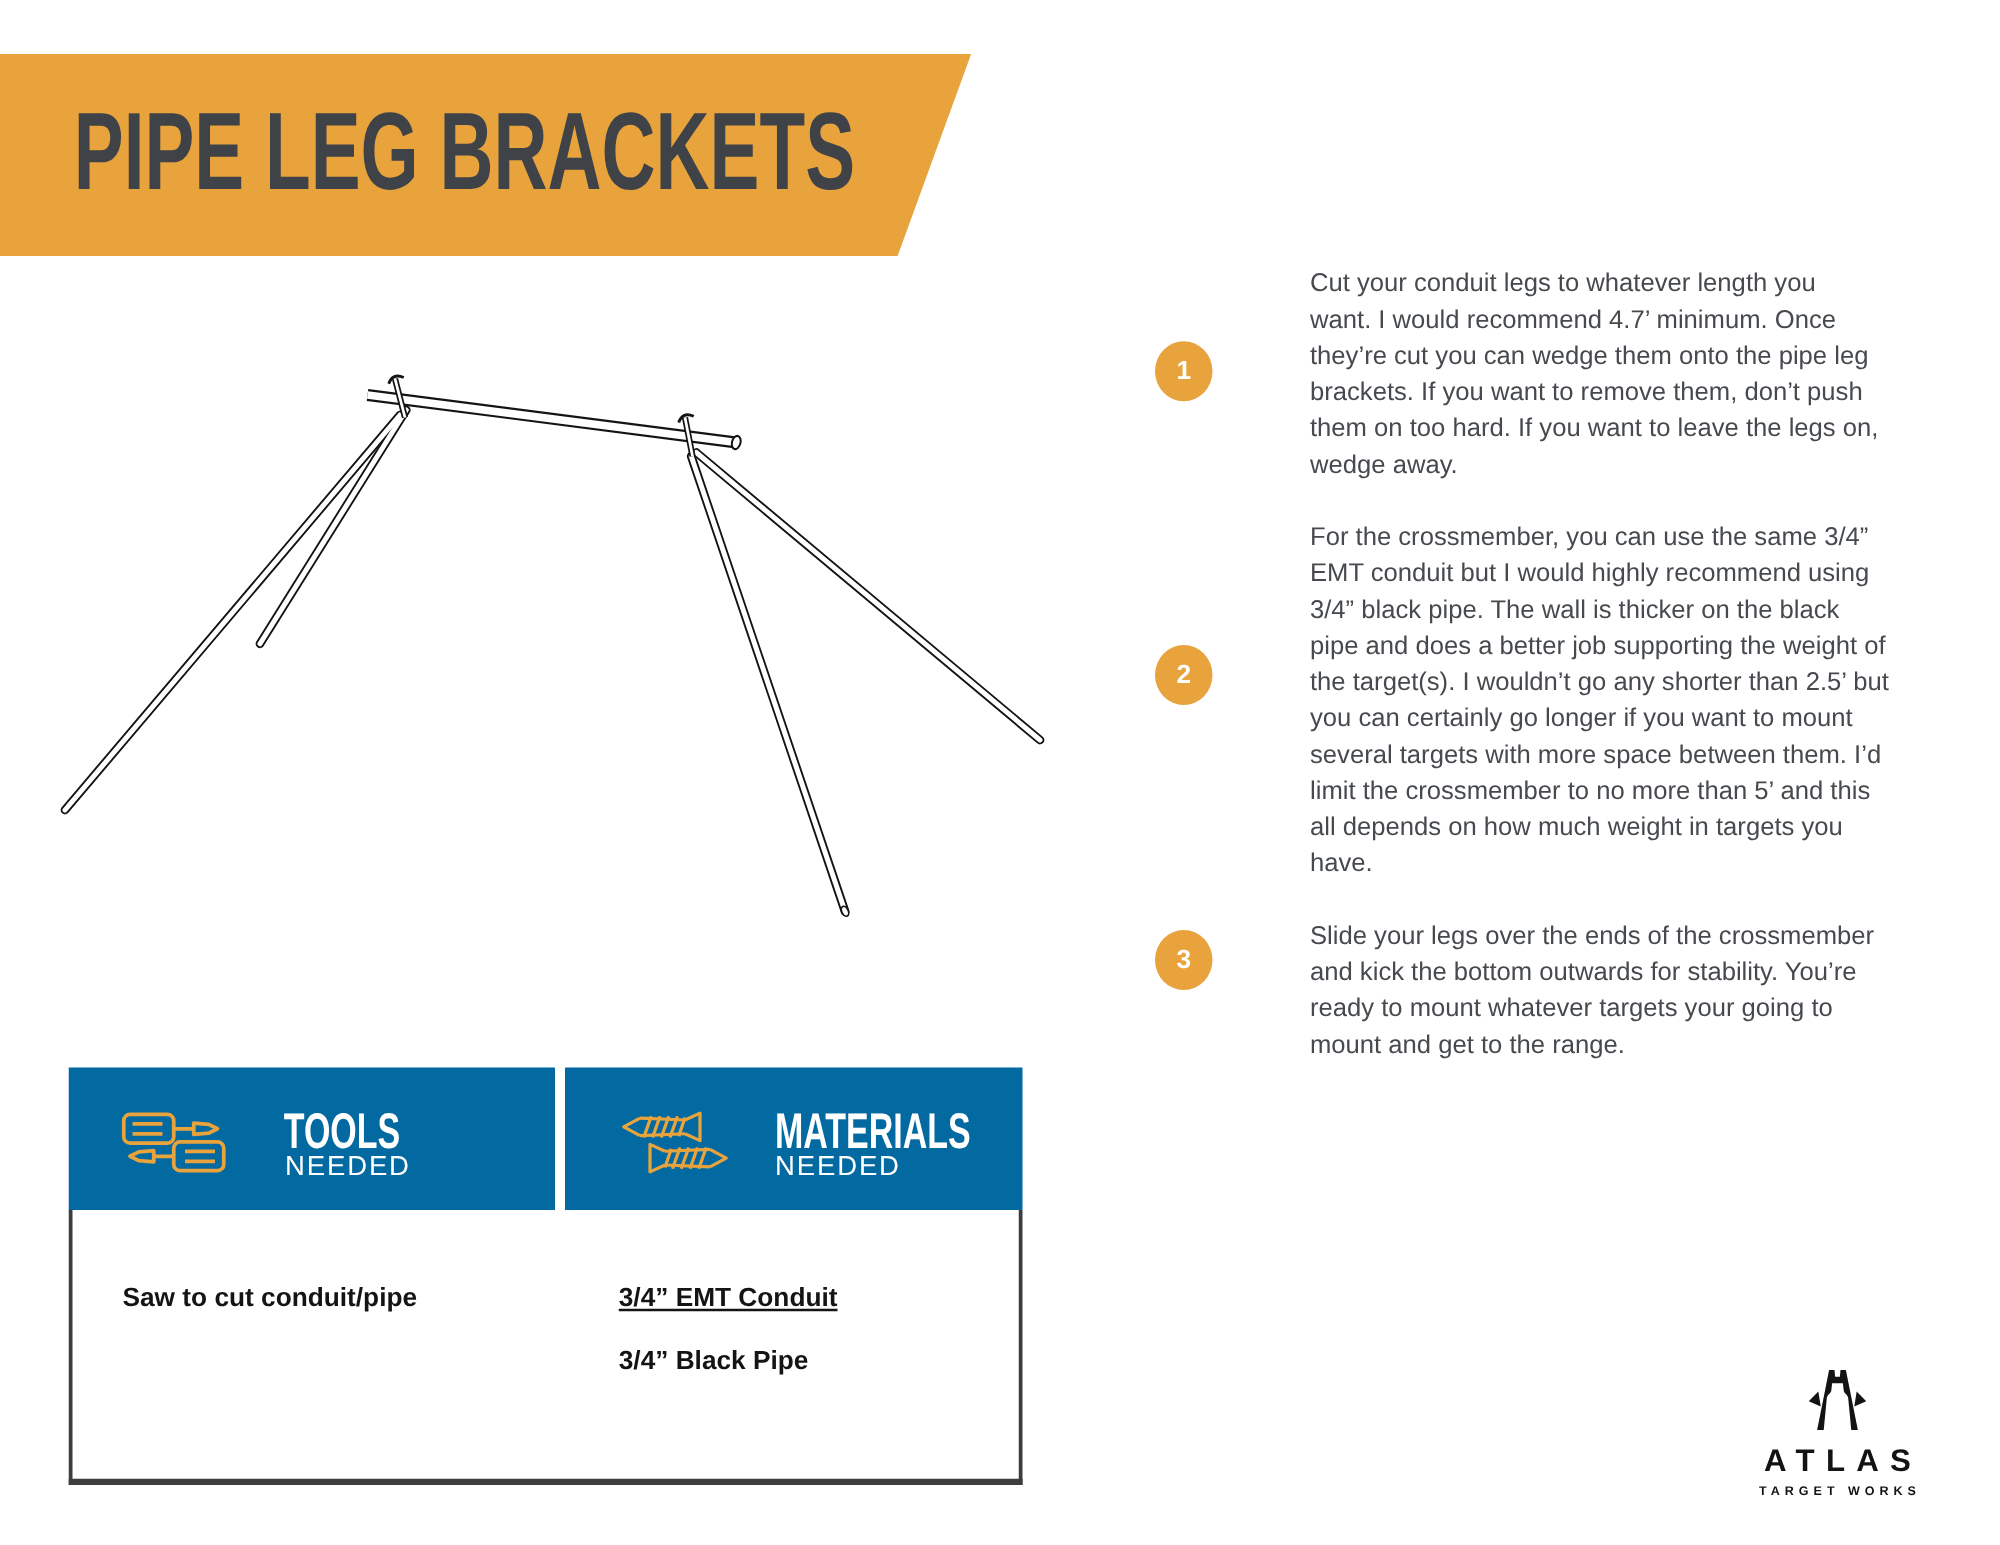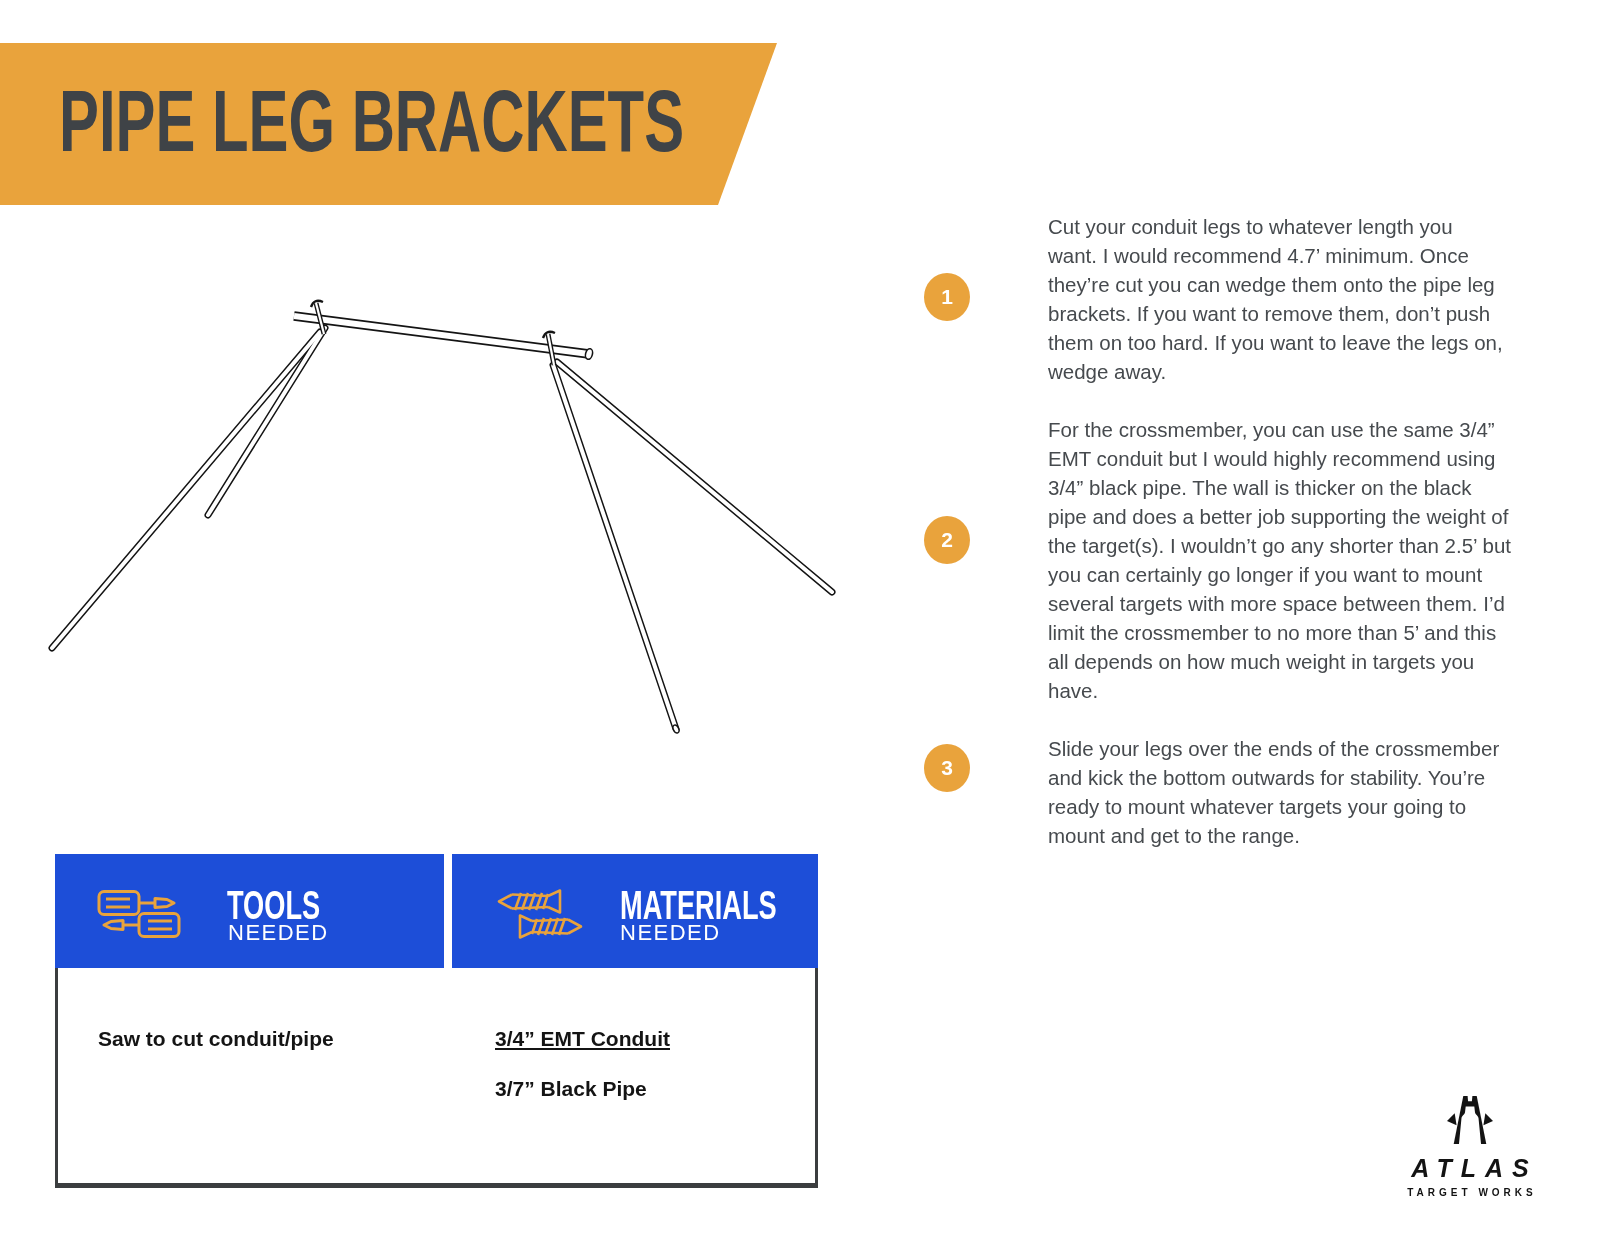--- a/index.html
+++ b/index.html
@@ -32,21 +32,21 @@
   .step-texts {
     position:absolute; left:1048px; top:212px; width:548px;
     color:#464A4E; font-size:20.5px; line-height:29px;
   }
   .step-texts p { margin:0 0 29px 0; white-space:pre-line; }
 
   
   .drawing { position:absolute; left:35px; top:285px; }
 
   
-  .hdr { position:absolute; top:854px; height:114px; background:#1d4ed8; }
+  .hdr { position:absolute; top:854px; height:114px; background:#0369a1; }
   #hdr-tools { left:55px; width:389px; }
   #hdr-materials { left:452px; width:366px; }
   .hdr-icon { position:absolute; }
   #tools-icon { left:42px; top:34px; }
   #materials-icon { left:44px; top:35px; }
   .hdr-title {
     position:absolute; margin:0; color:#ffffff; font-weight:bold;
     font-size:40px; line-height:1; white-space:nowrap;
     transform:scaleX(0.68); transform-origin:left top;
   }
@@ -68,21 +68,21 @@
   .item {
     position:absolute; font-weight:bold; font-size:21px; color:#141414;
     white-space:nowrap;
   }
   #tool-item-1 { left:98px; top:1027px; }
   #mat-item-1 { left:495px; top:1027px;text-decoration:underline; }
   #mat-item-2 { left:495px; top:1077px; }
 
   
   .logo { position:absolute; left:1388px; top:1094px; width:164px; text-align:center; color:#131313; }
-  .logo-brand { font-size:25px; font-weight:bold; letter-spacing:9px; margin-top:4px; margin-left:9px; white-space:nowrap;font-style:italic; }
+  .logo-brand { font-size:25px; font-weight:bold; letter-spacing:9px; margin-top:4px; margin-left:9px; white-space:nowrap; }
   .logo-tag { font-size:10px; font-weight:bold; letter-spacing:4px; margin-top:4px; margin-left:4px; white-space:nowrap; }
 </style>
 </head>
 <body>
 
 <div class="page">
 
   <div class="banner"></div>
   <h1 class="page-title">PIPE LEG BRACKETS</h1>
 
@@ -191,21 +191,21 @@
         <use href="#scr" transform="translate(88,50) scale(-1,-1)"></use>
       </g>
     </svg>
     <h2 class="hdr-title">MATERIALS</h2>
     <div class="hdr-sub">NEEDED</div>
   </div>
 
   <div class="items-box"></div>
   <div class="item" id="tool-item-1">Saw to cut conduit/pipe</div>
   <div class="item" id="mat-item-1">3/4” EMT Conduit</div>
-  <div class="item" id="mat-item-2">3/7” Black Pipe</div>
+  <div class="item" id="mat-item-2">3/4” Black Pipe</div>
 
   <div class="logo">
     <svg width="46" height="52" viewBox="0 0 48 52">
       <polygon points="17,1 31,1 41,51 7,51" fill="#131313"></polygon>
       <polygon points="8,19 0,27 10,31.5" fill="#131313"></polygon>
       <polygon points="40,19 48,27 38,31.5" fill="#131313"></polygon>
       <path d="M19.5,12 h9 l0.7,6 c0.2,2.6 3.3,3.2 3.7,6.2 L35.5,51 h-23 L15.1,24.2 c0.4,-3 3.5,-3.6 3.7,-6.2 z" fill="#ffffff"></path>
       <polygon points="21.5,1 26.5,1 26,6.5 22,6.5" fill="#ffffff"></polygon>
     </svg>
     <div class="logo-brand">ATLAS</div>

